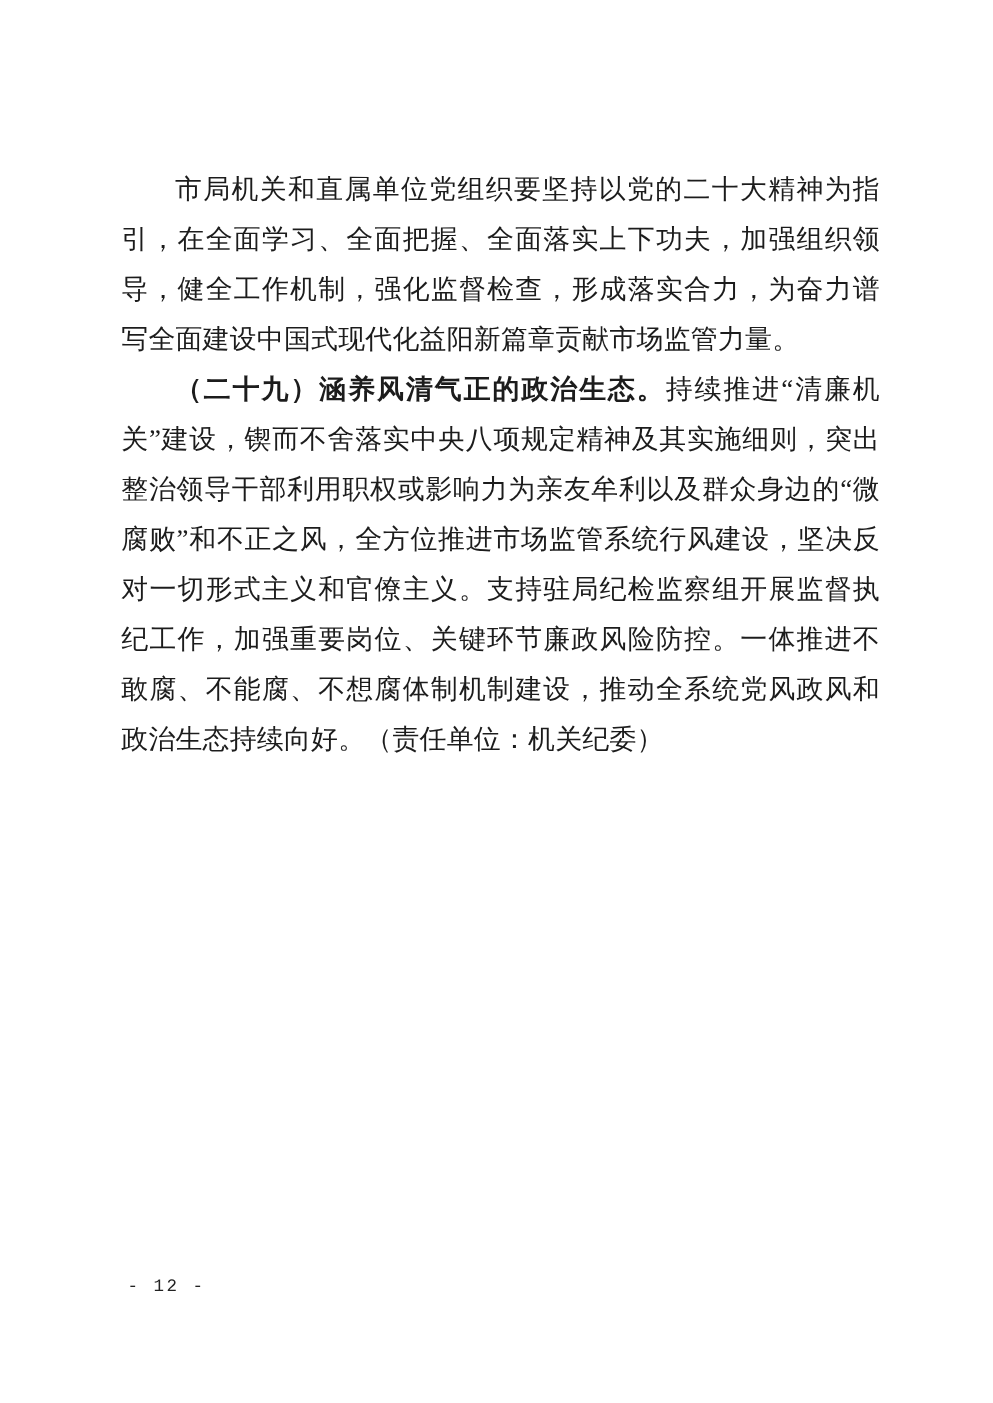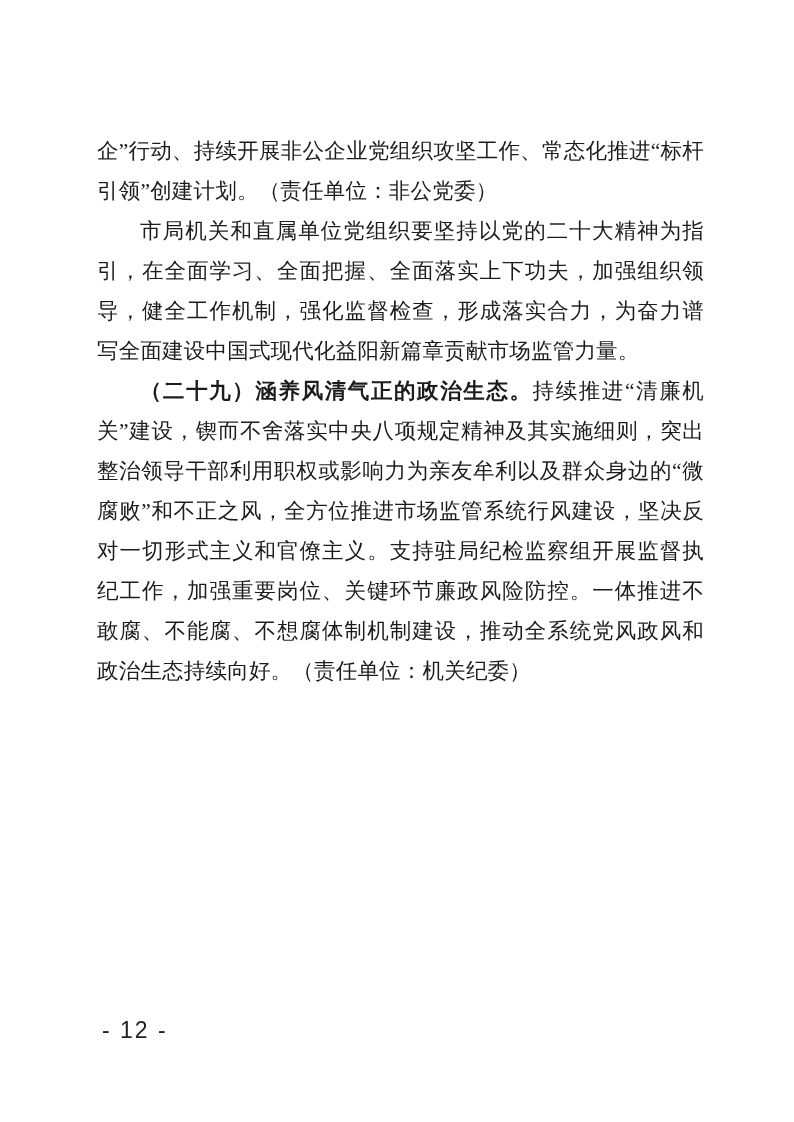--- a/index.html
+++ b/index.html
@@ -33,30 +33,29 @@
   .para.indent {
     text-indent: 43px;
   }
   .section-heading {
     font-weight: 700;
   }
   .page-number {
     position: absolute;
     left: 102px;
     top: 1019px;
-    font-family: Liberation Sans, sans-serif;
-    font-size: 23px;
+    font-family: Liberation Mono, monospace;
+    font-size: 14px;
     line-height: 22px;
     color: #222222;
     letter-spacing: 2px;
   }
 </style>
 </head>
 <body>
 
 <div class="page">
   <div class="content">
-    <p class="para"><span>企”行动、持续开展非公企业党组织攻坚工作、常态化推进“标杆引领”创建计划。（责任单位：非公党委）</span></p>
     <p class="para indent"><span>市局机关和直属单位党组织要坚持以党的二十大精神为指引，在全面学习、全面把握、全面落实上下功夫，加强组织领导，健全工作机制，强化监督检查，形成落实合力，为奋力谱写全面建设中国式现代化益阳新篇章贡献市场监管力量。</span></p>
     <p class="para indent"><span class="section-heading">（二十九）涵养风清气正的政治生态。</span><span>持续推进“清廉机关”建设，锲而不舍落实中央八项规定精神及其实施细则，突出整治领导干部利用职权或影响力为亲友牟利以及群众身边的“微腐败”和不正之风，全方位推进市场监管系统行风建设，坚决反对一切形式主义和官僚主义。支持驻局纪检监察组开展监督执纪工作，加强重要岗位、关键环节廉政风险防控。一体推进不敢腐、不能腐、不想腐体制机制建设，推动全系统党风政风和政治生态持续向好。（责任单位：机关纪委）</span></p>
   </div>
   <div class="page-number">- 12 -</div>
 </div>
 
 </body></html>

